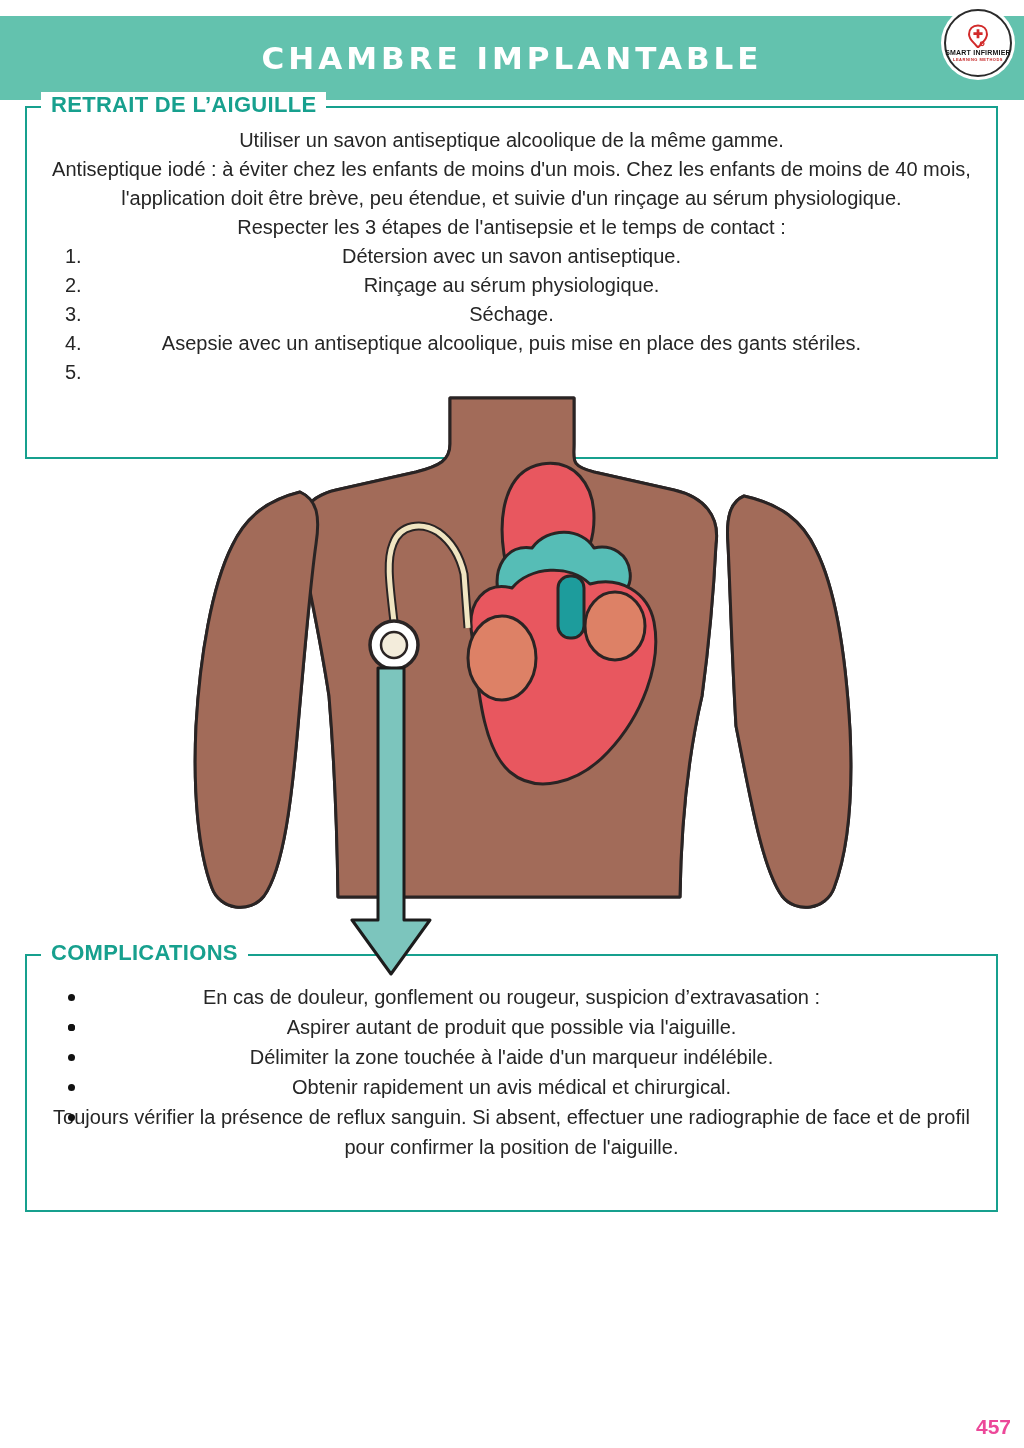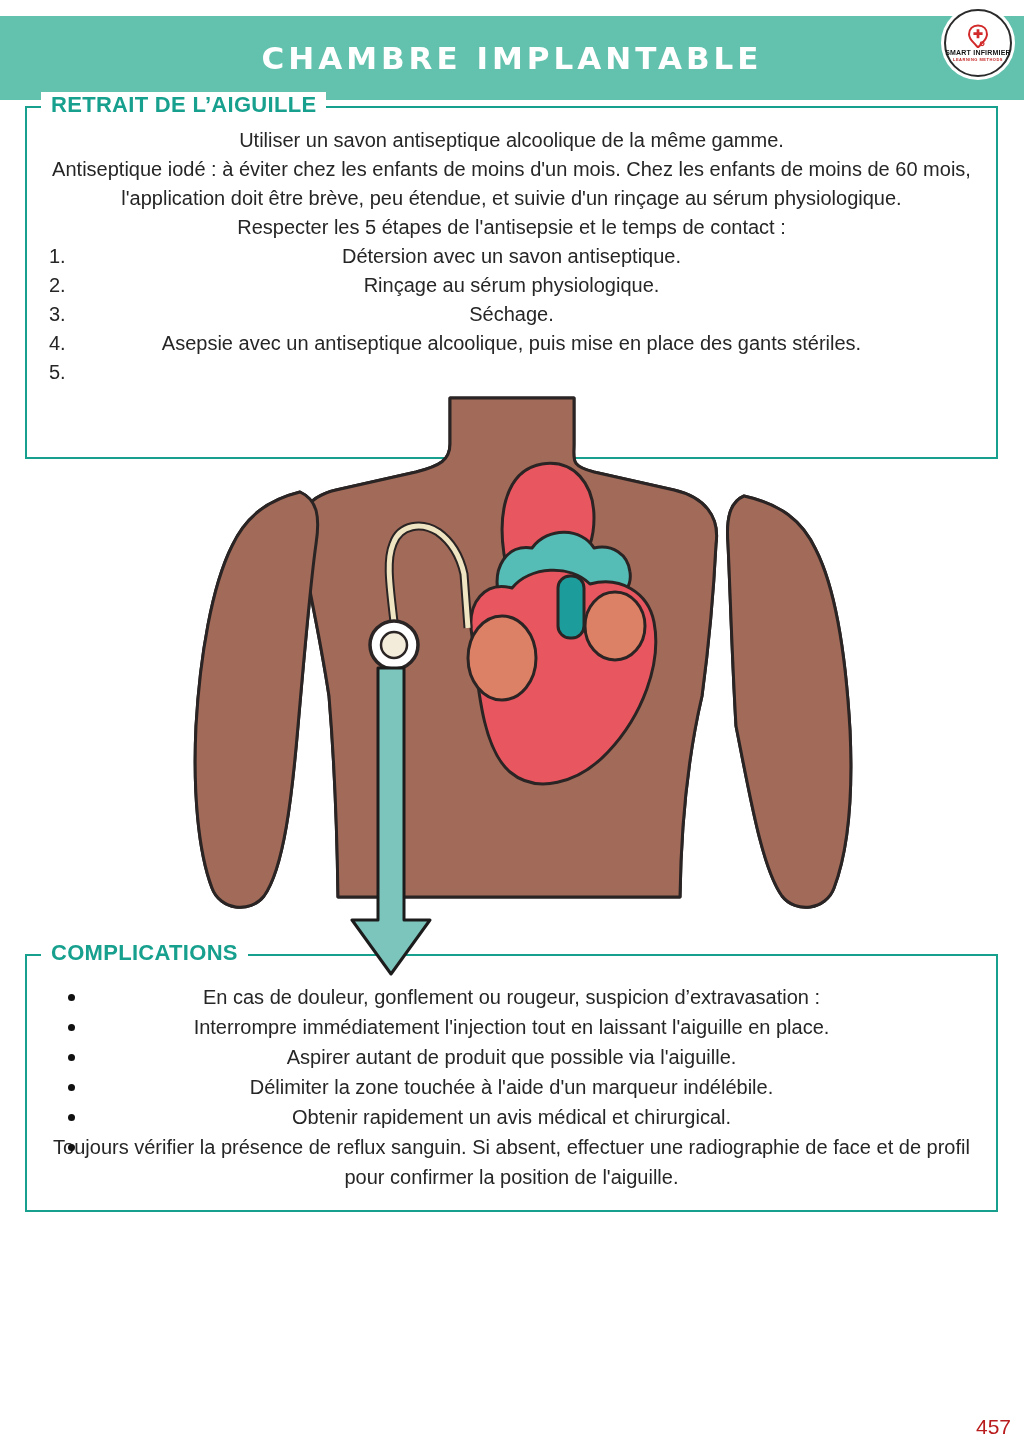--- a/index.html
+++ b/index.html
@@ -19,33 +19,33 @@
         gap:1px;text-align:center;z-index:5;}
   .logo-name{font-size:7px;font-weight:800;color:#141414;letter-spacing:.2px;white-space:nowrap;}
   .logo-tagline{font-size:4px;font-weight:700;color:#c42222;letter-spacing:.5px;white-space:nowrap;}
 
   
   .box{position:absolute;left:25px;width:973px;border:2px solid #17a08e;box-sizing:border-box;background:transparent;}
   #box1{top:106px;height:353px;}
   #box2{top:954px;height:258px;z-index:1;}
   .box-title{position:absolute;top:-16px;left:14px;background:#ffffff;padding:0 10px;
              font-size:22px;font-weight:800;color:#17a08e;letter-spacing:.3px;white-space:nowrap;}
-  .content{padding:18px 4px 0;}
+  .content{padding:18px 20px 0;}
   #box2 .content{padding:26px 16px 0;}
   .para{text-align:center;font-size:20px;line-height:29px;}
   .olrow{position:relative;text-align:center;font-size:20px;line-height:29px;}
   .olrow .num{position:absolute;left:18px;top:0;}
   .bullet-row{position:relative;text-align:center;font-size:20px;line-height:30px;}
   .bullet-row .dot{position:absolute;left:25px;top:12px;width:7px;height:7px;border-radius:50%;background:#111;}
 
   
   .illustration{position:absolute;left:150px;top:396px;width:740px;height:586px;z-index:3;}
 
   
-  .page-number{position:absolute;right:13px;bottom:9px;font-size:21px;font-weight:400;color:#b91c1c;margin-left:21px;}
+  .page-number{position:absolute;right:13px;bottom:9px;font-size:21px;font-weight:700;color:#ec4899;margin-left:21px;}
 </style>
 </head>
 <body>
 
 <header class="banner">
   <div class="banner-title">CHAMBRE IMPLANTABLE</div>
 </header>
 
 <div class="logo">
   <svg width="22" height="24" viewBox="0 0 24 26">
@@ -54,22 +54,22 @@
     <circle cx="16.5" cy="21.5" r="2" fill="none" stroke="#d22a2a" stroke-width="1.4"></circle>
   </svg>
   <div class="logo-name">SMART INFIRMIER</div>
   <div class="logo-tagline">LEARNING METHODS</div>
 </div>
 
 <section class="box" id="box1">
   <div class="box-title">RETRAIT DE L’AIGUILLE</div>
   <div class="content">
     <div class="para">Utiliser un savon antiseptique alcoolique de la même gamme.</div>
-    <div class="para">Antiseptique iodé : à éviter chez les enfants de moins d'un mois. Chez les enfants de moins de 60 mois, l'application doit être brève, peu étendue, et suivie d'un rinçage au sérum physiologique.</div>
-    <div class="para">Respecter les 5 étapes de l'antisepsie et le temps de contact :</div>
+    <div class="para">Antiseptique iodé : à éviter chez les enfants de moins d'un mois. Chez les enfants de moins de 40 mois, l'application doit être brève, peu étendue, et suivie d'un rinçage au sérum physiologique.</div>
+    <div class="para">Respecter les 3 étapes de l'antisepsie et le temps de contact :</div>
     <div class="olrow"><span class="num">1.</span><span>Détersion avec un savon antiseptique.</span></div>
     <div class="olrow"><span class="num">2.</span><span>Rinçage au sérum physiologique.</span></div>
     <div class="olrow"><span class="num">3.</span><span>Séchage.</span></div>
     <div class="olrow"><span class="num">4.</span><span>Asepsie avec un antiseptique alcoolique, puis mise en place des gants stériles.</span></div>
     <div class="olrow"><span class="num">5.</span></div>
   </div>
 </section>
 
 <div class="illustration">
 <svg width="740" height="586" viewBox="0 0 740 586">
@@ -129,21 +129,21 @@
   <circle cx="244" cy="249" r="13" fill="#f3ecdb" stroke="#2a2424" stroke-width="2.5"></circle>
 
   <path d="M228,272 L254,272 L254,524 L280,524 L241,578 L202,524 L228,524 Z" fill="#7cc5bd" stroke="#1c1c1c" stroke-width="3" stroke-linejoin="round"></path>
 </svg>
 </div>
 
 <section class="box" id="box2">
   <div class="box-title">COMPLICATIONS</div>
   <div class="content">
     <div class="bullet-row"><span class="dot"></span><span>En cas de douleur, gonflement ou rougeur, suspicion d’extravasation :</span></div>
-    <div class="bullet-row"><span class="dot"></span><span>Interrompre immédiatement l'injection tout en laissant l'aiguille en place.</span></div>
+    <div class="bullet-row"><span class="dot"></span></div>
     <div class="bullet-row"><span class="dot"></span><span>Aspirer autant de produit que possible via l'aiguille.</span></div>
     <div class="bullet-row"><span class="dot"></span><span>Délimiter la zone touchée à l'aide d'un marqueur indélébile.</span></div>
     <div class="bullet-row"><span class="dot"></span><span>Obtenir rapidement un avis médical et chirurgical.</span></div>
     <div class="bullet-row"><span class="dot"></span><span>Toujours vérifier la présence de reflux sanguin. Si absent, effectuer une radiographie de face et de profil pour confirmer la position de l'aiguille.</span></div>
   </div>
 </section>
 
 <div class="page-number">457</div>
 
 </body></html>

